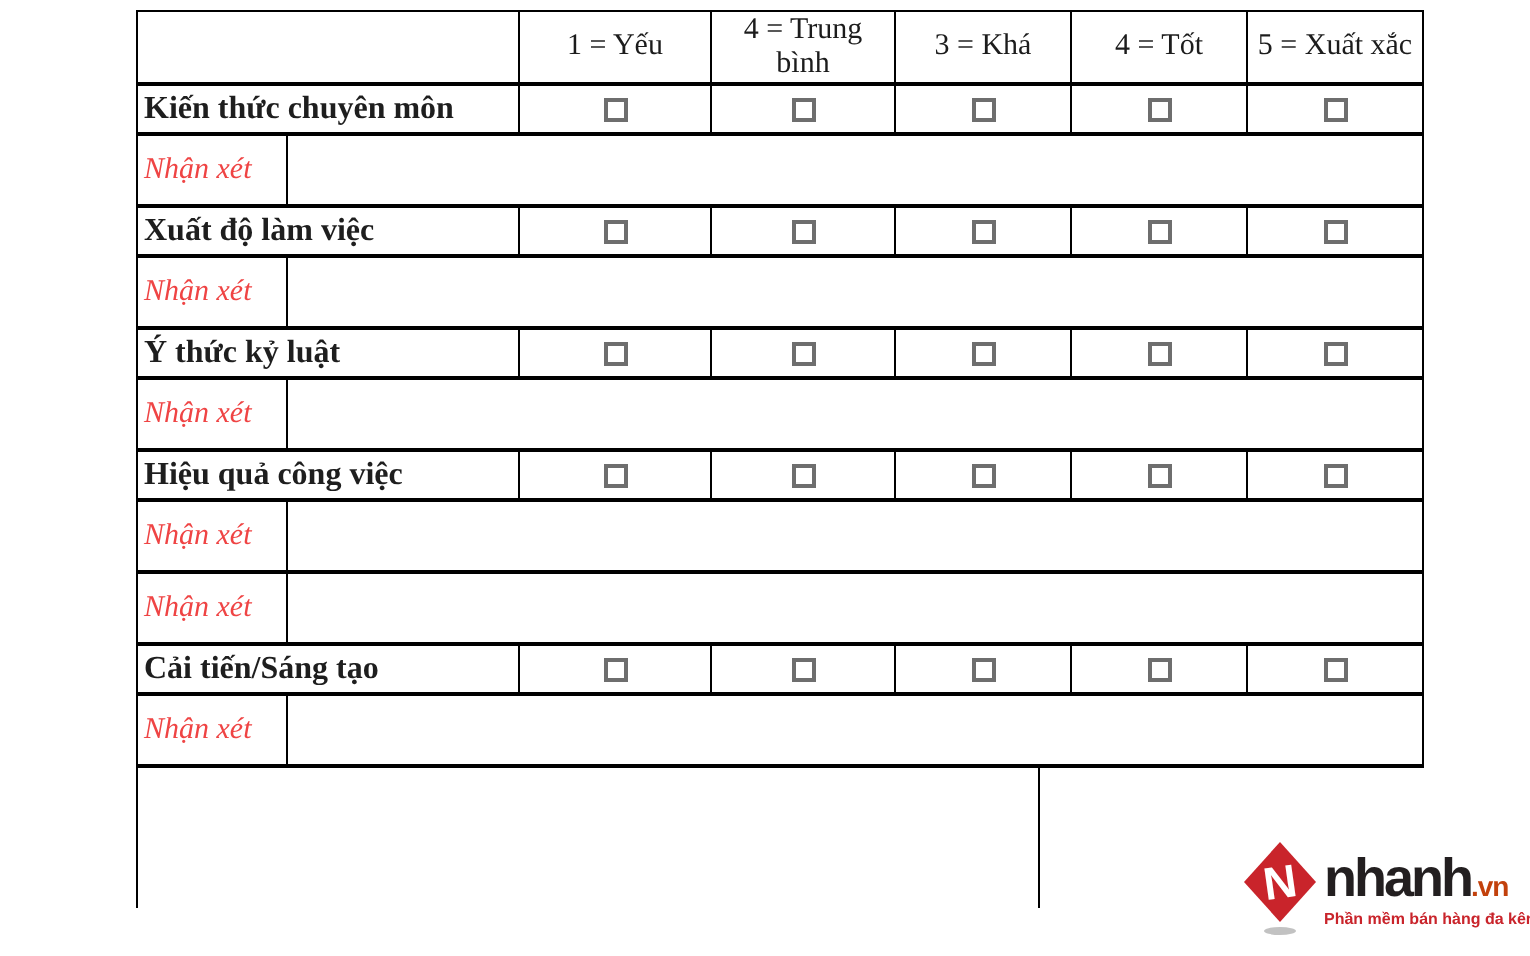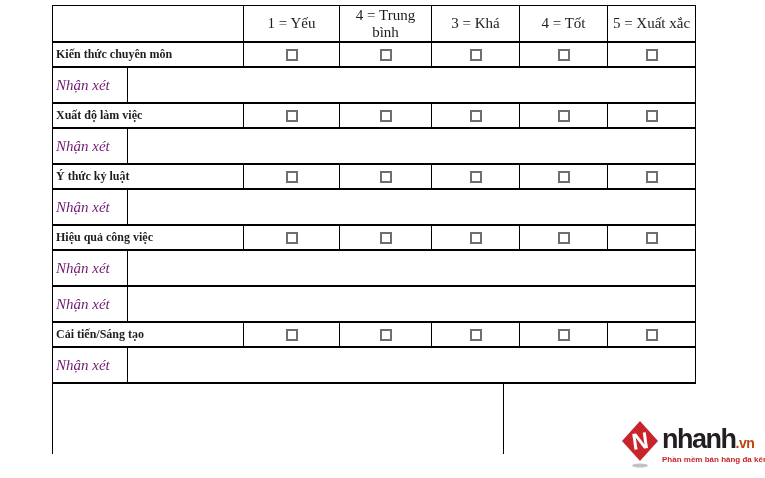--- a/index.html
+++ b/index.html
@@ -6,21 +6,21 @@
   html, body {
     width: 765px; height: 478px;
     background: #ffffff;
     overflow: hidden;
     position: relative;
     font-family: "Liberation Serif", serif;
     color: #1e1e1e;
   }
   .tbl {
     position: absolute;
-    left: 52px; top: 5px;
+    left: 68px; top: 5px;
     width: 644px;
     border-top: 1px solid #000;
     border-left: 1px solid #000;
   }
   .row { display: flex; border-bottom: 2px solid #000; }
   .row-header { height: 37px; }
   .row-crit   { height: 25px; }
   .row-note   { height: 36px; }
   .row-avg    { height: 70px; border-bottom: none; }
 
@@ -30,24 +30,24 @@
     overflow: hidden;
   }
   .c0 { width: 191px; justify-content: flex-start; padding-left: 3px; }
   .c1 { width: 96px; }
   .c2 { width: 92px; }
   .c3 { width: 88px; }
   .c4 { width: 88px; }
   .c5 { width: 88px; }
 
   .hdr { font-size: 15px; text-align: center; line-height: 1.12; color: #1c1c1c; padding: 0 2px; }
-  .crit-label { font-weight: bold; font-size: 12px; white-space: nowrap; }
+  .crit-label { font-weight: bold; font-size: 16px; white-space: nowrap; }
 
   .note-label {
-    width: 75px; font-style: italic; font-size: 15px; color: #701a75;
+    width: 75px; font-style: italic; font-size: 15px; color: #ef4444;
     justify-content: flex-start; padding-left: 3px;
   }
   .note-rest { width: 569px; }
 
   .avg-label {
     width: 193px; font-weight: bold; font-style: italic; font-size: 16.5px;
     justify-content: flex-start; padding-left: 3px; white-space: nowrap;
   }
   .avg-rest { width: 451px; }
 

